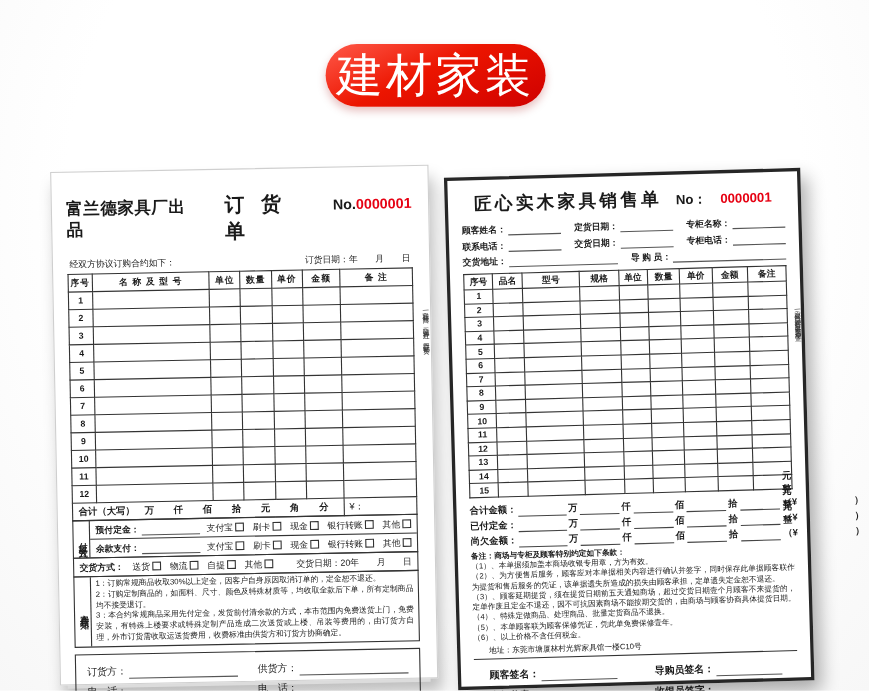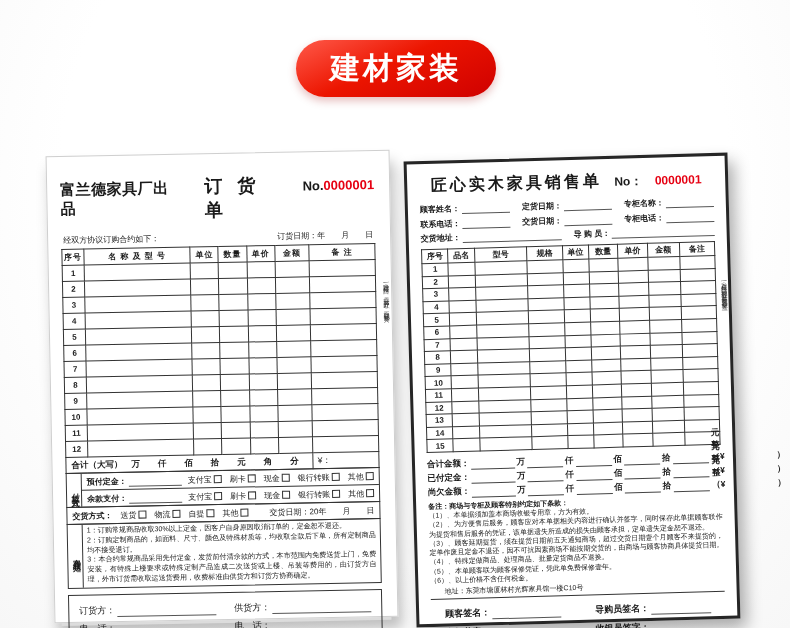--- a/index.html
+++ b/index.html
@@ -4,21 +4,21 @@
 <style>
   html,body{margin:0;padding:0}
   body{width:790px;height:628px;position:relative;overflow:hidden;background:#fff;
        font-family:"Liberation Sans","DejaVu Sans",sans-serif;color:#1a1a1a}
   .page{position:absolute;inset:0;background:radial-gradient(ellipse at 50% 30%,#ffffff 60%,#f7f7f7 100%)}
 
   
   .banner{position:absolute;left:296px;top:40px;width:200px;height:57px;border-radius:30px;
           background:linear-gradient(155deg,#ff5a4a 0%,#ec1500 45%,#cf0000 100%);
           display:flex;align-items:center;justify-content:center;box-shadow:0 4px 8px rgba(160,0,0,.25)}
-  .banner-label{color:#fff;font-size:30px;font-weight:700;letter-spacing:3px}
+  .banner-label{color:#fff;font-size:42px;font-weight:400;letter-spacing:3px}
 
   
   .paper{position:absolute;background:#fff;box-sizing:border-box}
   .left-paper{left:50px;top:153px;width:344px;height:467px;border:1px solid #cfcfcf;
       transform:rotate(-1.1deg);padding:10px 15px 6px 13px;
       box-shadow:0 10px 0 -7px #dcdcdc,4px 12px 14px rgba(0,0,0,.25)}
   .right-paper{left:410px;top:157px;width:324px;height:466px;border:3px solid #262626;
       transform:rotate(-1.6deg);padding:6px 12px 6px 12px;
       box-shadow:6px 9px 16px rgba(0,0,0,.32)}
 

